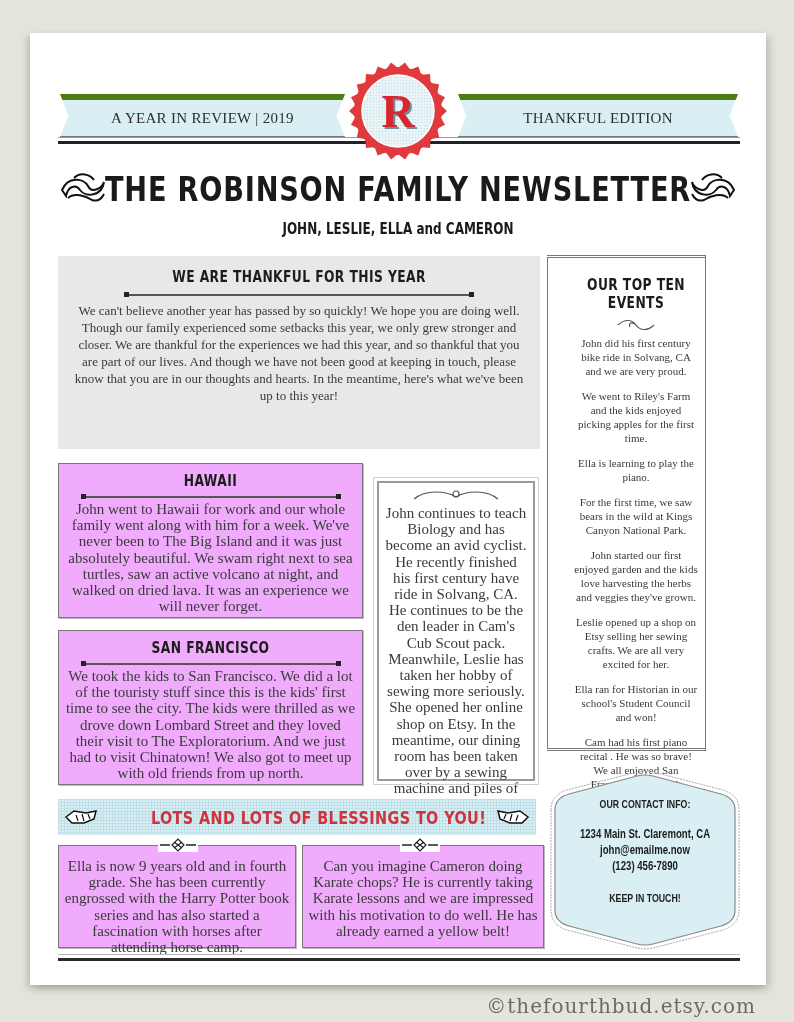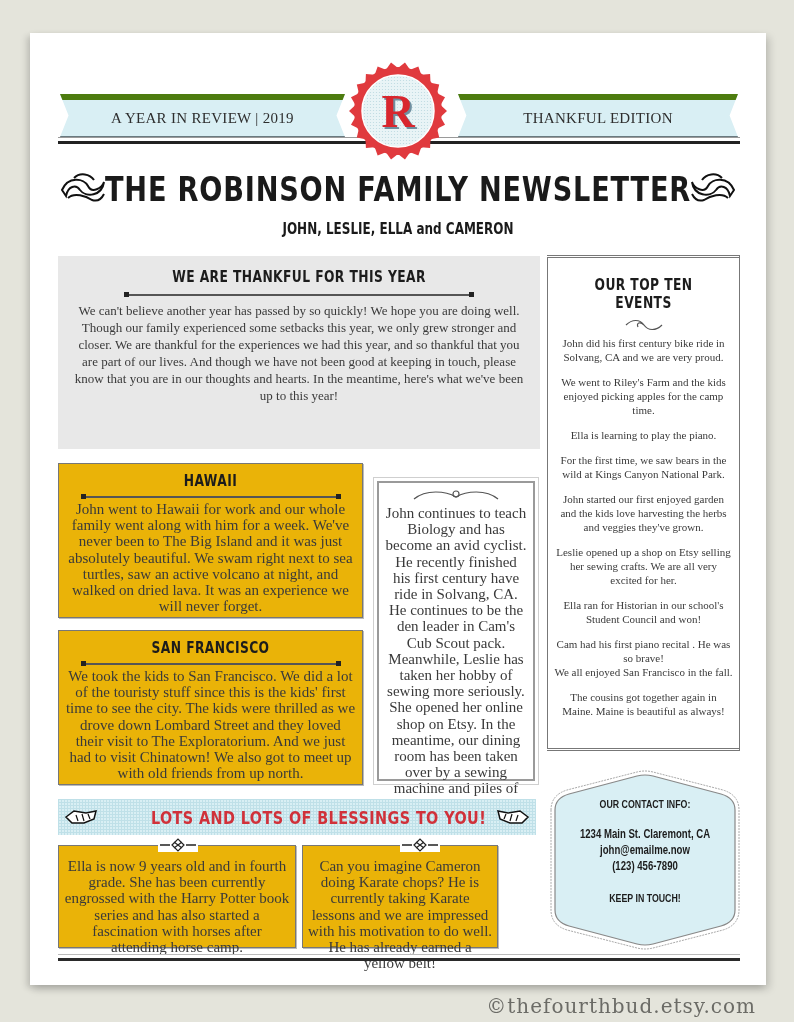--- a/index.html
+++ b/index.html
@@ -47,43 +47,43 @@
       font-size: 15px; color: #1c1c1c; letter-spacing: 0.5px; transform: scaleX(0.82);
     }
     .divider-dot {
       position: relative; height: 2px; background: #555; margin: 0 auto;
     }
     .divider-dot::before, .divider-dot::after {
       content: ""; position: absolute; top: -2px; width: 5px; height: 5px; background: #222;
     }
     .divider-dot::before { left: 0; } .divider-dot::after { right: 0; }
     .body-text { text-align: center; font-size: 15px; line-height: 16.2px; color: #3a3a3a; }
-    .bordered { border: 1px solid #777; box-shadow: 1px 1px 0 #bbb; background: #eab308; }
+    .bordered { border: 1px solid #777; box-shadow: 1px 1px 0 #bbb; background: #f0abfc; }
     .hawaii { left: 28px; top: 430px; width: 305px; height: 155px; }
     .sf { left: 28px; top: 597px; width: 305px; height: 155px; }
     .middle { left: 347px; top: 448px; width: 158px; height: 300px;
       border: 2px solid #9a9a9a; outline: 1px solid #cfcfcf; outline-offset: 3px; background: #fff; }
-    .top-ten { left: 517px; top: 222px; width: 193px; height: 496px;
-      border: 1px solid #777; border-top: 3px double #777; border-bottom: 3px double #777; background: #fff; }
+    .top-ten { left: 517px; top: 222px; width: 159px; height: 496px;
+      border: 1px solid #777; border-top: 3px double #777; border-bottom: 3px double #777; background: #fff; padding-left: 19px; }
     .top-ten .body-text p { margin: 0 0 11px 0; }
     .blessing-banner {
       left: 28px; top: 766px; width: 478px; height: 36px;
       background-color: #d9eff4;
       background-image:
         linear-gradient(#bfe0e8 1px, transparent 1px),
         linear-gradient(90deg, #bfe0e8 1px, transparent 1px);
       background-size: 3px 3px;
       display: flex; align-items: center; justify-content: center; padding-left: 44px;
     }
     .blessing-title {
       font-family: "DejaVu Sans", sans-serif; font-weight: bold; font-size: 18px;
       color: #d0313a; letter-spacing: 0.5px; transform: scaleX(0.8); white-space: nowrap;
     }
     .ella { left: 28px; top: 812px; width: 238px; height: 103px; }
-    .cam { left: 272px; top: 812px; width: 196px; height: 103px; }
+    .cam { left: 272px; top: 812px; width: 242px; height: 103px; }
     .contact { left: 515px; top: 737px; width: 200px; height: 180px; }
     .bottom-rule { position: absolute; left: 28px; top: 925px; width: 682px; height: 3px; background: #2a2a2a; }
     .bottom-rule-thin { position: absolute; left: 28px; top: 921px; width: 682px; height: 1px; background: #bbb; }
     .credit {
       position: absolute; right: 38px; bottom: 4px; font-family: "DejaVu Serif", serif;
       font-size: 20px; color: #6b6b66; letter-spacing: 1px;
     }
   </style>
 </head>
 <body>
@@ -160,21 +160,21 @@
     </svg>
   </div>
 
   <div class="box top-ten">
     <div class="sec-title" style="margin-top:18px;">OUR TOP TEN EVENTS</div>
     <svg width="40" height="14" viewBox="0 0 40 14" style="display:block; margin:6px auto 4px;">
       <path d="M2 7 C8 1, 16 1, 20 7 C24 13, 32 13, 38 7 M20 7 C16 3, 12 5, 14 9" fill="none" stroke="#555" stroke-width="1.2"></path>
     </svg>
     <div class="body-text" style="padding:0 6px; font-size:11px; line-height:14px;">
       <p>John did his first century bike ride in Solvang, CA and we are very proud.</p>
-      <p>We went to Riley's Farm and the kids enjoyed picking apples for the camp time.</p>
+      <p>We went to Riley's Farm and the kids enjoyed picking apples for the first time.</p>
       <p>Ella is learning to play the piano.</p>
       <p>For the first time, we saw bears in the wild at Kings Canyon National Park.</p>
       <p>John  started our first enjoyed garden and the kids love harvesting the herbs and veggies they've grown.</p>
       <p>Leslie opened up a shop on Etsy selling her sewing crafts.  We are all very excited for her.</p>
       <p>Ella ran for Historian in our school's Student Council and won!</p>
       <p style="margin-bottom:0;">Cam  had his first piano recital . He was so brave!</p>
       <p>We all enjoyed San Francisco in the fall.</p>
       <p>The cousins got together again in Maine. Maine is beautiful as always!</p>
     </div>
   </div>

